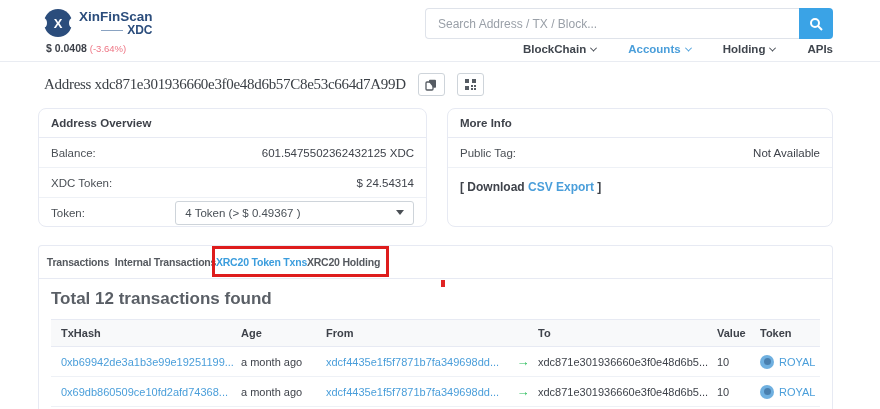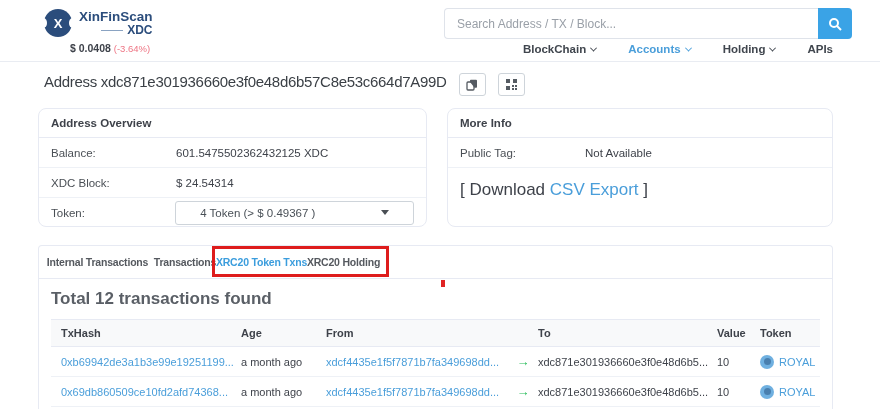--- a/index.html
+++ b/index.html
@@ -11,49 +11,49 @@
   .logo-wrap { position:absolute; left:44px; top:9px; display:flex; gap:7px; }
   .coin { position:relative; width:28px; height:28px; background:#2b4d7c; border-radius:50%; display:flex; align-items:center; justify-content:center; }
   .coin:before, .coin:after { content:""; position:absolute; width:7px; height:10px; background:#fff; border-radius:50%; top:9px; }
   .coin:before { left:-4px; } .coin:after { right:-4px; }
   .coin-x { color:#fff; font-size:13px; font-weight:bold; }
   .brand { display:flex; flex-direction:column;align-items:flex-end; }
   .brand-top { font-size:13.5px; font-weight:bold; color:#2b4d7c; line-height:15px; }
   .brand-bottom { display:flex; align-items:center; justify-content:flex-end; gap:4px; font-size:12px; font-weight:bold; color:#2b4d7c; line-height:13px; }
   .brand-bottom i { display:block; width:22px; height:1px; background:#8aa3c2; }
   .price-line { position:absolute; left:46px; top:42px; font-size:10.5px; }
-  .price-value { font-weight:bold; color:#3e424a;margin-left:24px; }
+  .price-value { font-weight:bold; color:#3e424a; }
   .price-change { color:#ee7584; font-size:9.5px; }
-  .search-bar { position:absolute; left:444px; top:8px; width:408px; height:31px; display:flex; }
+  .search-bar { position:absolute; left:425px; top:8px; width:408px; height:31px; display:flex; }
   .search-input { flex:1; height:31px; border:1px solid #dfe3ea; border-right:none; border-radius:4px 0 0 4px; padding:0 12px; font-size:12px; color:#495057; font-family:"Liberation Sans",sans-serif; outline:none; }
   .search-input::placeholder { color:#9aa0a8; }
   .search-btn { width:34px; height:31px; background:#3aa3e6; border:none; border-radius:0 4px 4px 0; cursor:pointer; display:flex; align-items:center; justify-content:center; }
   .nav { position:absolute; right:47px; top:43px; display:flex; gap:32px; align-items:center; font-size:11.5px; font-weight:bold; color:#40464e; }
   .nav-item { display:flex; align-items:center; gap:5px; cursor:pointer; }
   .nav-item.active { color:#4a9eda; }
   .chev { display:inline-block; width:5px; height:5px; border-right:1.5px solid currentColor; border-bottom:1.5px solid currentColor; transform:rotate(45deg) translate(-1px,-1px); }
 
   
-  .title-row { position:absolute; left:44px; top:73px; display:flex; gap:12px; }
+  .title-row { position:absolute; left:44px; top:73px; display:flex; align-items:center; gap:12px;font-family:Liberation Serif, serif; }
   .page-title { font-size:15px; letter-spacing:-0.3px; color:#3b4046; }
   .mini-btn { width:27px; height:23px; border:1px solid #ced4da; border-radius:3px; background:#fff; display:flex; align-items:center; justify-content:center; cursor:pointer; }
 
   
   .card { position:absolute; background:#fff; border:1px solid #e7eaf3; border-radius:8px; }
   .card-head { height:29px; line-height:28px; padding:0 12px; border-bottom:1px solid #e7eaf3; font-size:11.5px; font-weight:bold; color:#3e424a; }
-  .kv-row { height:30px; display:flex; align-items:center; padding:0 12px; border-bottom:1px solid #eef1f6; font-size:11.5px; }
+  .kv-row { height:30px; display:flex; align-items:center; padding:0 12px; border-bottom:1px solid #eef1f6; font-size:11.5px;justify-content:space-between; }
   .kv-row:last-child { border-bottom:none; }
   .kv-label { width:125px; color:#4a4f55; }
   .kv-value { color:#3e424a; }
   .overview-card { left:38px; top:108px; width:389px; height:119px; }
   .token-row { height:29px; }
-  .token-select { width:240px; height:24px; border:1px solid #ced4da; border-radius:3px; display:flex; align-items:center; justify-content:space-between; padding:0 24px; font-size:11.5px; color:#495057; cursor:pointer; background:#fff; }
+  .token-select { width:240px; height:24px; border:1px solid #ced4da; border-radius:3px; display:flex; align-items:center; justify-content:space-between; padding:0 9px; font-size:11.5px; color:#495057; cursor:pointer; background:#fff; }
   .sel-caret { width:0; height:0; border-left:4px solid transparent; border-right:4px solid transparent; border-top:5px solid #4a4f55; }
   .moreinfo-card { left:447px; top:108px; width:386px; height:119px; }
-  .download-line { padding:12px 12px; font-size:17px; font-weight:normal; color:#3e424a; }
+  .download-line { padding:12px 12px; font-size:12px; font-weight:bold; color:#3e424a; }
   .link { color:#4a9eda; text-decoration:none; cursor:pointer; }
 
   
   .tx-card { left:38px; top:245px; width:795px; height:180px; border-bottom:none; border-radius:4px 4px 0 0; }
   .tabbar { display:flex; align-items:stretch; height:33px; border-bottom:1px solid #e7eaf3; padding-left:5px; }
   .tab { display:flex; align-items:center; justify-content:center; font-size:10.5px; letter-spacing:-0.2px; font-weight:bold; color:#55595f; white-space:nowrap; cursor:pointer; }
   .tab.active { color:#3b9ddd; }
   .tab1{width:68px}.tab2{width:107px}.tab3{width:85px}.tab4{width:79px}
   .tx-summary { padding:10px 12px 6px 12px; font-size:17px; font-weight:bold; color:#5a5f66; }
   .tx-table { margin:4px 12px 0 12px; }
@@ -140,21 +140,21 @@
     </button>
   </div>
 
   <div class="card overview-card">
     <div class="card-head">Address Overview</div>
     <div class="kv-row">
       <span class="kv-label">Balance:</span>
       <span class="kv-value">601.5475502362432125 XDC</span>
     </div>
     <div class="kv-row">
-      <span class="kv-label">XDC Block:</span>
+      <span class="kv-label">XDC Token:</span>
       <span class="kv-value">$ 24.54314</span>
     </div>
     <div class="kv-row token-row">
       <span class="kv-label">Token:</span>
       <div class="token-select">
         <span>4 Token (&gt; $ 0.49367 )</span>
         <span class="sel-caret"></span>
       </div>
     </div>
   </div>
@@ -165,22 +165,22 @@
       <span class="kv-label">Public Tag:</span>
       <span class="kv-value">Not Available</span>
     </div>
     <div class="download-line">
       <span>[ Download </span><span class="link">CSV Export</span><span> ]</span>
     </div>
   </div>
 
   <div class="card tx-card">
     <div class="tabbar">
+      <span class="tab tab1">Transactions</span>
       <span class="tab tab2">Internal Transactions</span>
-      <span class="tab tab1">Transactions</span>
       <span class="tab tab3 active">XRC20 Token Txns</span>
       <span class="tab tab4">XRC20 Holding</span>
     </div>
     <div class="tx-summary">Total 12 transactions found</div>
     <div class="tx-table">
       <div class="t-row t-head">
         <span class="col-hash">TxHash</span>
         <span class="col-age">Age</span>
         <span class="col-from">From</span>
         <span class="col-arrow"></span>

